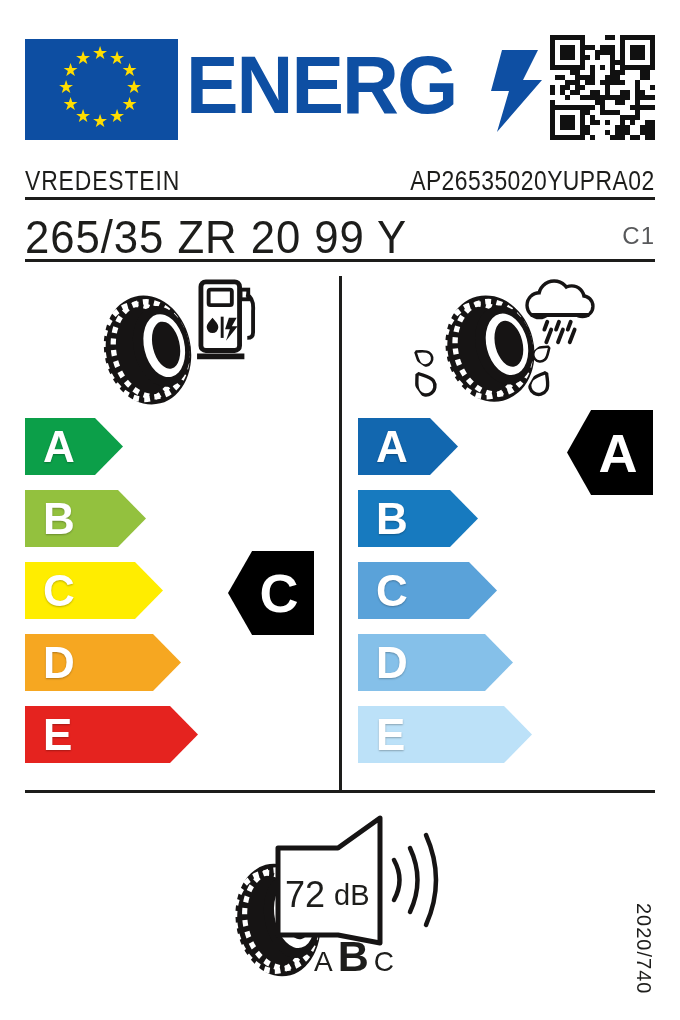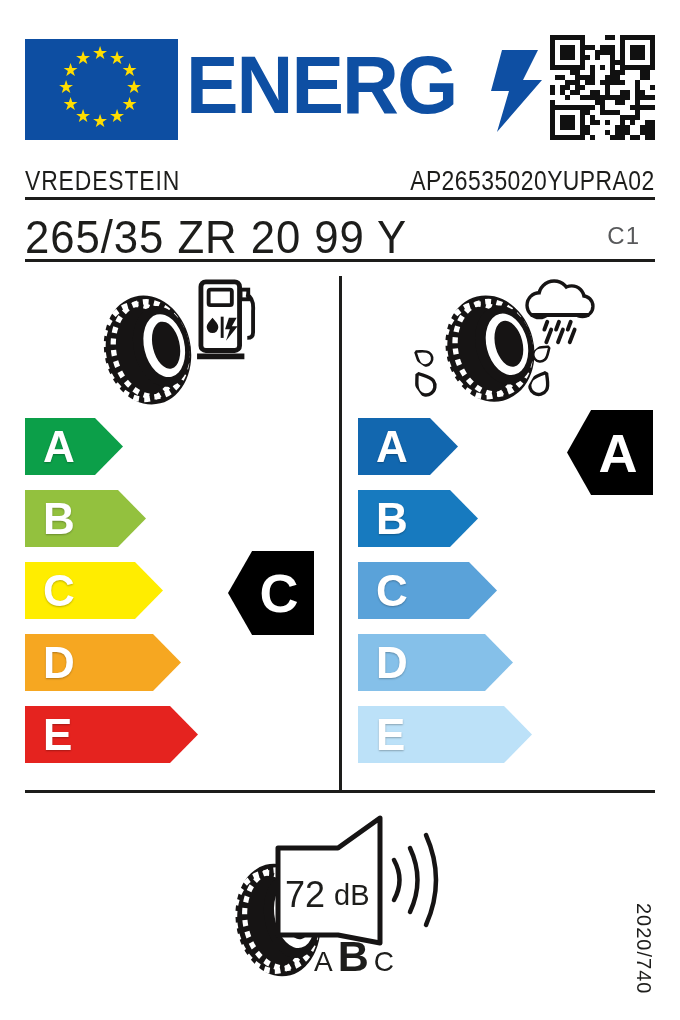--- a/index.html
+++ b/index.html
@@ -19,21 +19,21 @@
 
   .brand{left:25px;top:166px;font-size:27px;letter-spacing:1px;transform:scaleX(.85);
          transform-origin:left top;white-space:nowrap;}
   .article{right:25px;top:166px;font-size:27px;letter-spacing:.5px;transform:scaleX(.85);
          transform-origin:right top;white-space:nowrap;}
   .rule{left:25px;width:630px;height:3px;background:#1d1d1b;}
   .rule1{top:197px;} .rule2{top:259px;} .rule3{top:790px;}
 
   .tiresize{left:25px;top:210px;font-size:46px;letter-spacing:1px;transform:scaleX(.95);
             transform-origin:left top;white-space:nowrap;}
-  .tclass{right:40px;top:222px;font-size:24px;color:#58595B;letter-spacing:1px;}
+  .tclass{right:25px;top:222px;font-size:24px;color:#58595B;letter-spacing:1px;}
 
   .vdivider{left:339px;top:276px;width:3px;height:514px;background:#1d1d1b;}
 
   
   .scale{top:418px;width:210px;height:346px;}
   .scale-fuel{left:25px;} .scale-wet{left:358px;}
   .srow{position:absolute;left:0;height:57px;display:flex;align-items:center;
         padding-left:18px;box-sizing:border-box;
         clip-path:polygon(0 0,calc(100% - 28px) 0,100% 50%,calc(100% - 28px) 100%,0 100%);}
   .srow span{color:#fff;font-weight:700;font-size:44px;

